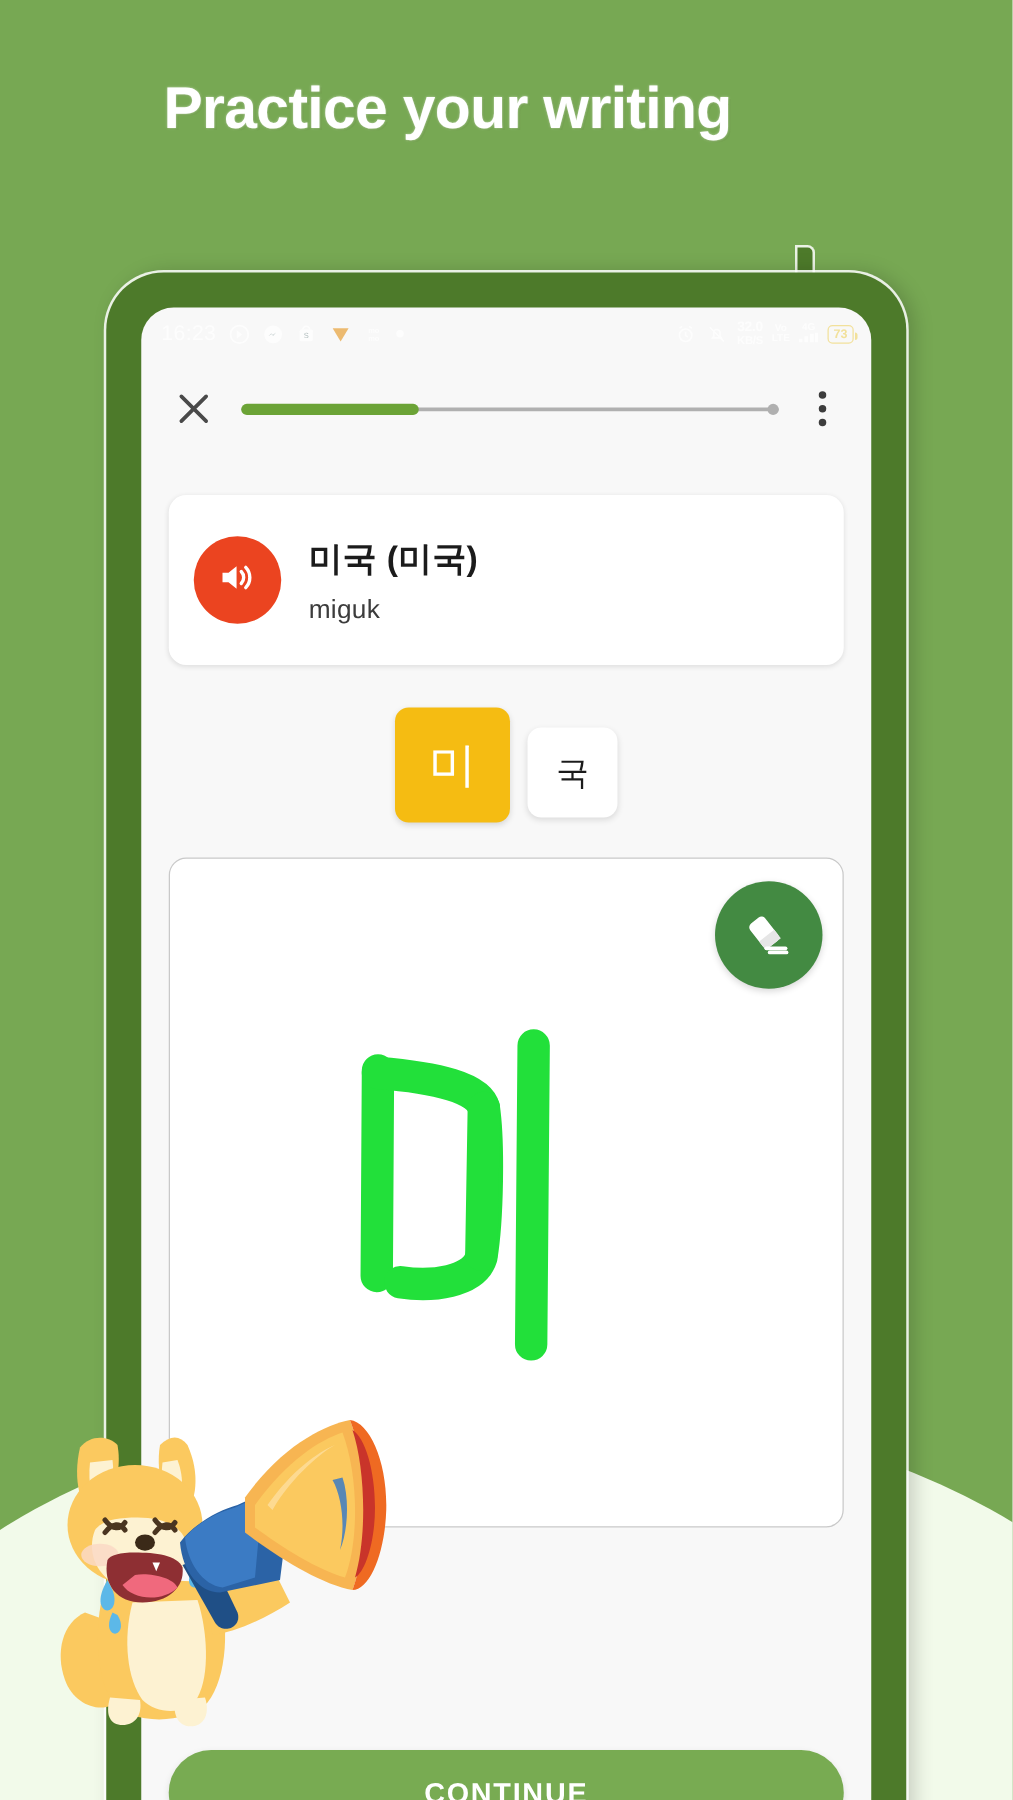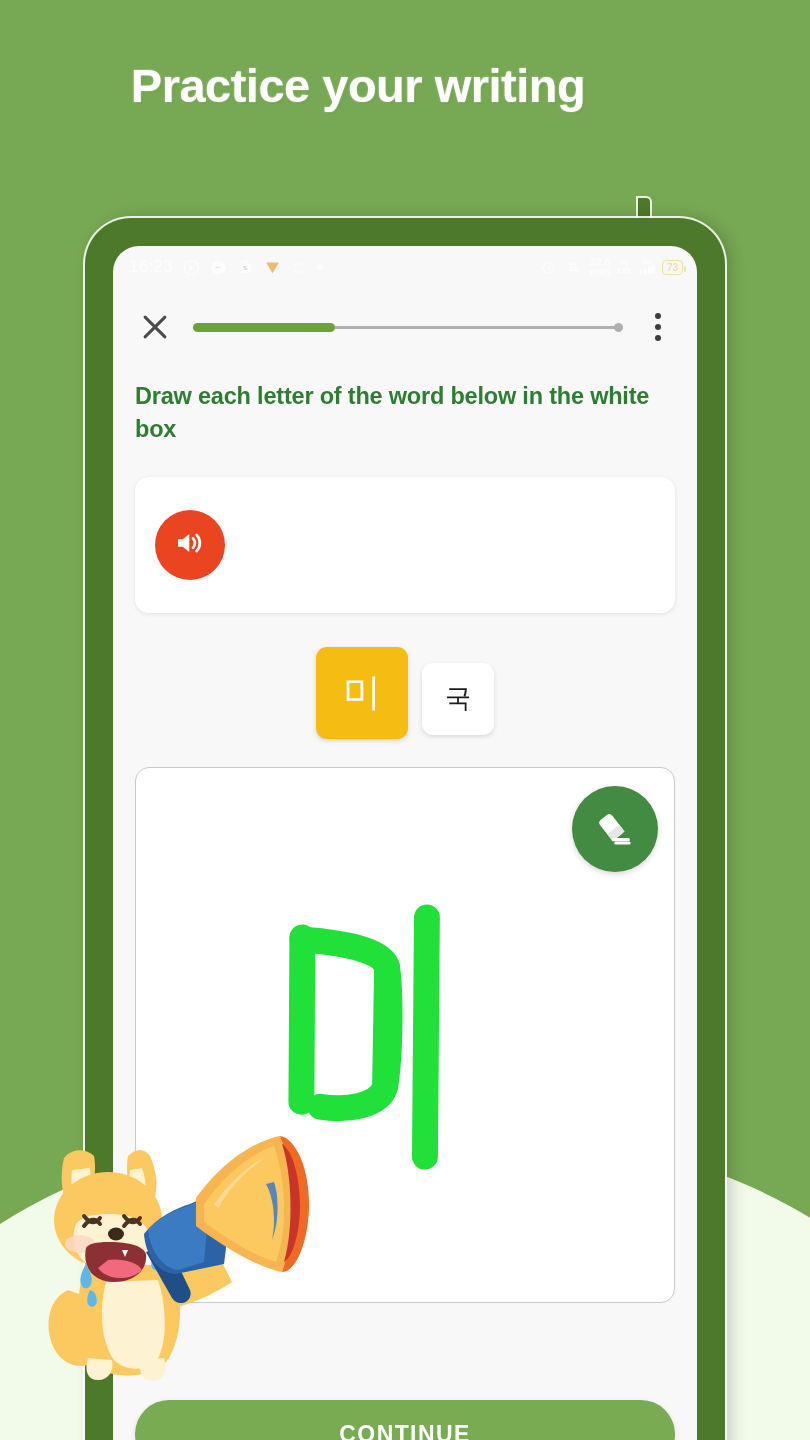--- a/index.html
+++ b/index.html
@@ -335,31 +335,34 @@
         <div class="progress-fill" id="pfill" style="width: 33%;"></div>
         <div class="progress-knob"></div>
       </div>
       <div class="kebab">
         <i></i>
         <i></i>
         <i></i>
       </div>
     </div>
 
-    <div class="instruction">Draw each letter of the word below in the white box</div>
 
     <div class="word-card">
       <div class="speaker-btn">
         <span>
           <svg width="36" height="36" viewBox="0 0 24 24">
             <path d="M4 9.5h3.2L11.5 6v12L7.2 14.5H4z" fill="#fff"></path>
             <path d="M14 8.8a4.6 4.6 0 010 6.4" fill="none" stroke="#fff" stroke-width="1.8" stroke-linecap="round"></path>
             <path d="M16.4 6.6a7.8 7.8 0 010 10.8" fill="none" stroke="#fff" stroke-width="1.8" stroke-linecap="round"></path>
           </svg>
         </span>
+      </div>
+      <div class="word-text">
+        <div class="hangul">미국 (미국)</div>
+        <div class="roman">miguk</div>
       </div>
     </div>
 
     <div class="tiles">
       <div class="tile active">미</div>
       <div class="tile inactive">국</div>
     </div>
 
     <div class="canvas-box">
       <svg class="stroke-layer" viewBox="0 0 540 536" preserveAspectRatio="none">

